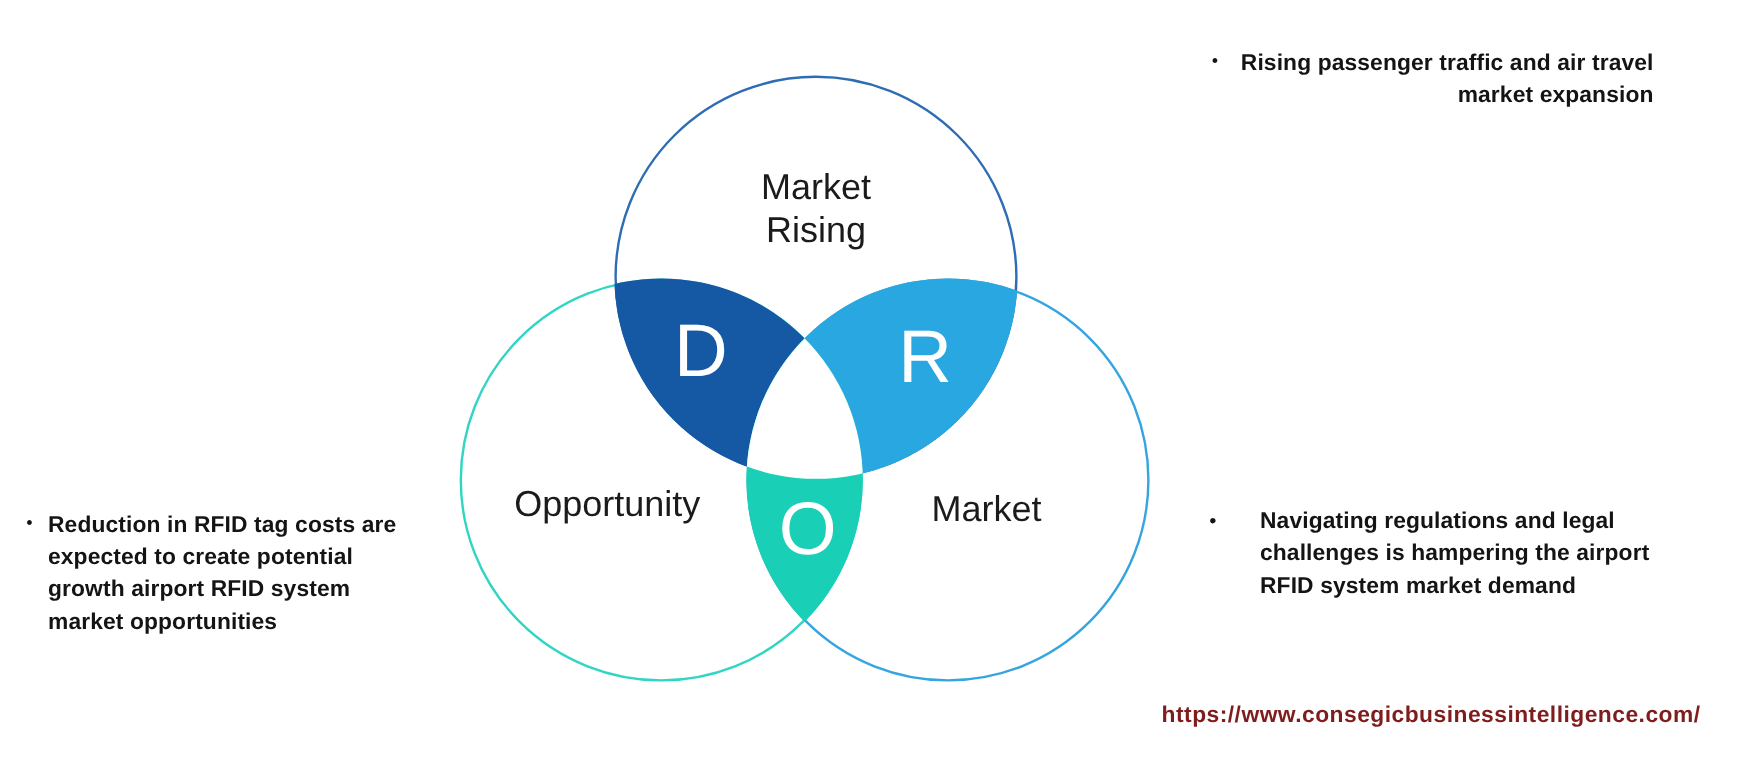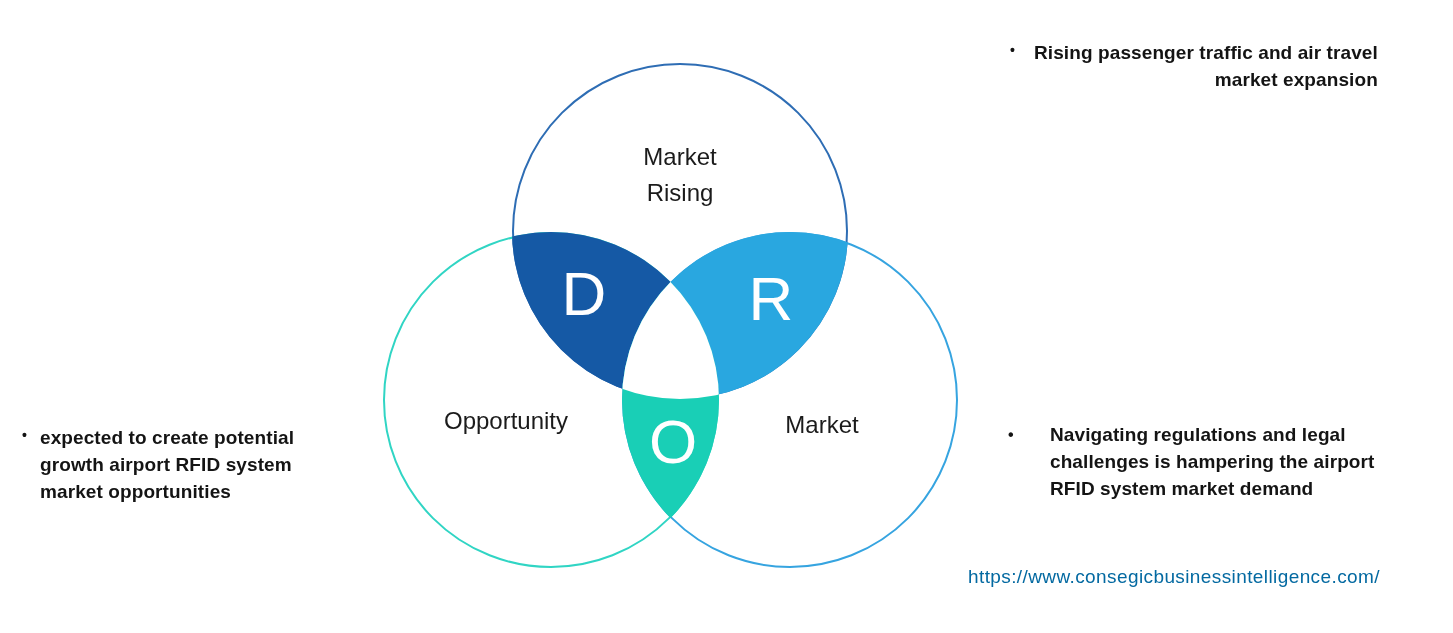--- a/index.html
+++ b/index.html
@@ -10,21 +10,21 @@
     background: #ffffff;
     overflow: hidden;
     font-family: "Liberation Sans", sans-serif;
   }
   .venn-svg { position: absolute; left: 0; top: 0; }
 
   .venn-label {
     position: absolute;
     transform: translate(-50%, -50%);
     text-align: center;
-    font-size: 24px;
+    font-size: 30px;
     line-height: 36px;
     color: #1b1b1b;
     letter-spacing: 0px;
     white-space: nowrap;
   }
   .venn-letter {
     position: absolute;
     transform: translate(-50%, -50%);
     font-size: 62px;
     font-weight: 400;
@@ -49,24 +49,24 @@
   }
   .note .lines { white-space: nowrap; }
   .note-driver .lines { margin-left: 24px; text-align: right; }
   .note-opportunity .lines { margin-left: 18px; }
   .note-restraint .lines { margin-left: 42px; }
   .note-restraint .marker { font-size: 16px; top: 0px; }
 
   .footer-url {
     position: absolute;
     left: 968px;
-    top: 566px;
+    top: 586px;
     font-size: 19px;
-    font-weight: 400;
-    color: #0369a1;
+    font-weight: 700;
+    color: #7f1d1d;
     letter-spacing: 0.4px;
     white-space: nowrap;
   }
 </style>
 </head>
 <body>
 
 <div class="stage">
 
   <svg class="venn-svg" width="1453" height="633" viewBox="0 0 1453 633">
@@ -123,20 +123,21 @@
     <span class="marker">•</span>
     <div class="lines">
       <div>Rising passenger traffic and air travel</div>
       <div>market expansion</div>
     </div>
   </div>
 
   <div class="note note-opportunity" style="left:22px; top:424px;">
     <span class="marker">•</span>
     <div class="lines">
+      <div>Reduction in RFID tag costs are</div>
       <div>expected to create potential</div>
       <div>growth airport RFID system</div>
       <div>market opportunities</div>
     </div>
   </div>
 
   <div class="note note-restraint" style="left:1008px; top:421px;">
     <span class="marker">•</span>
     <div class="lines">
       <div>Navigating regulations and legal</div>

